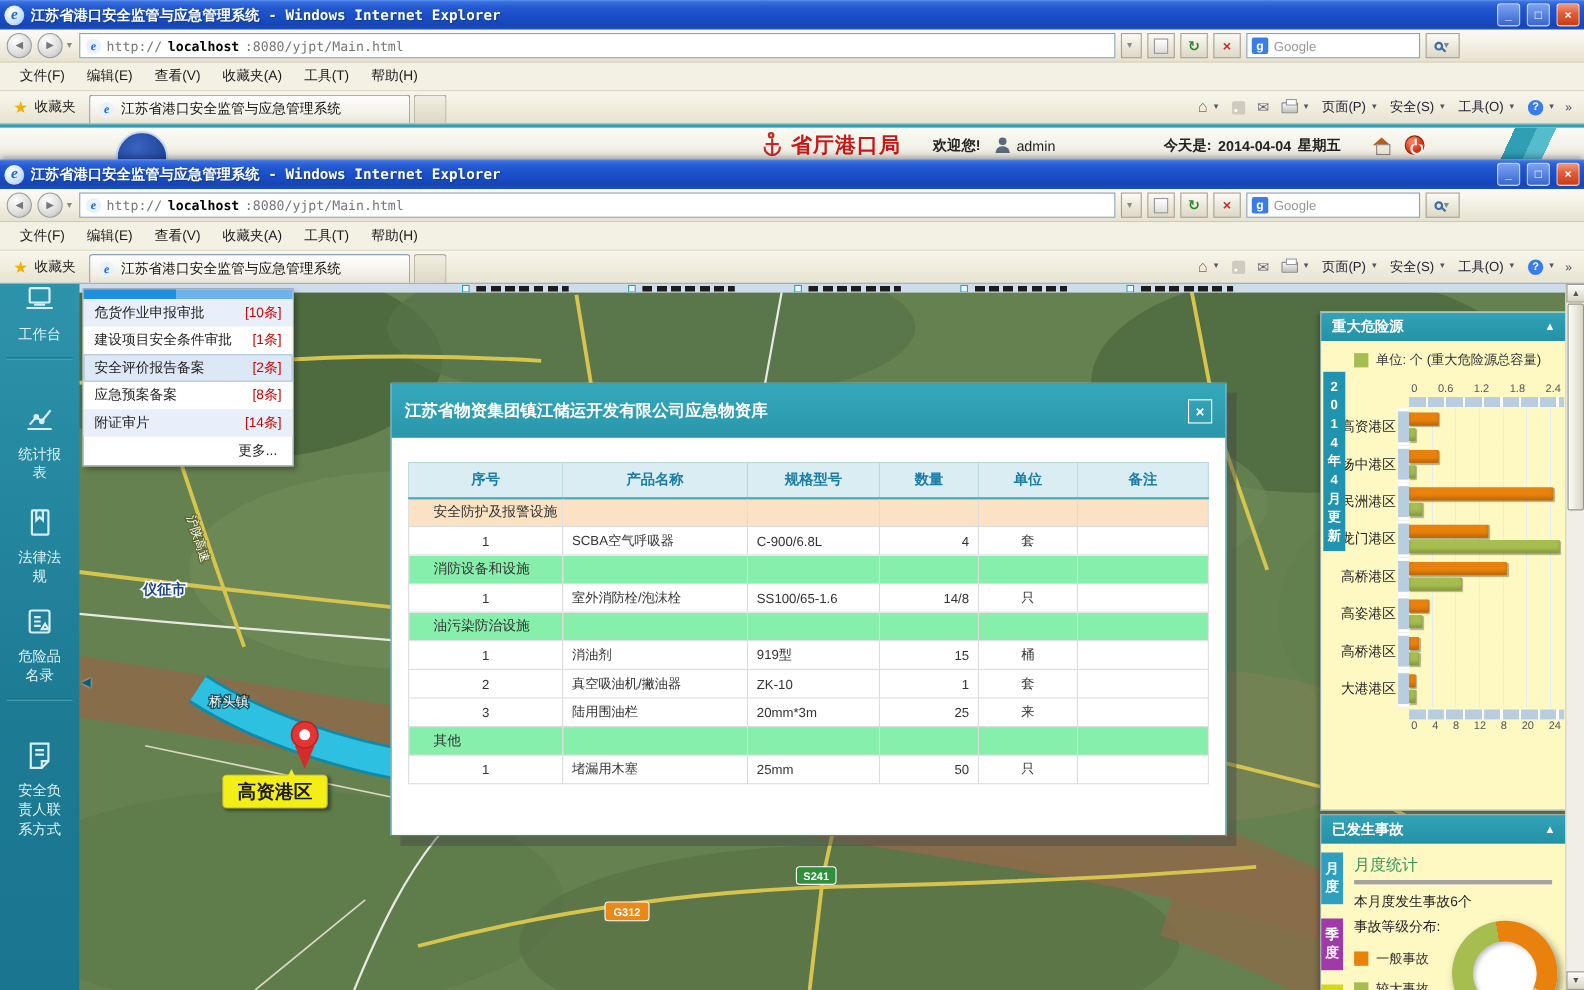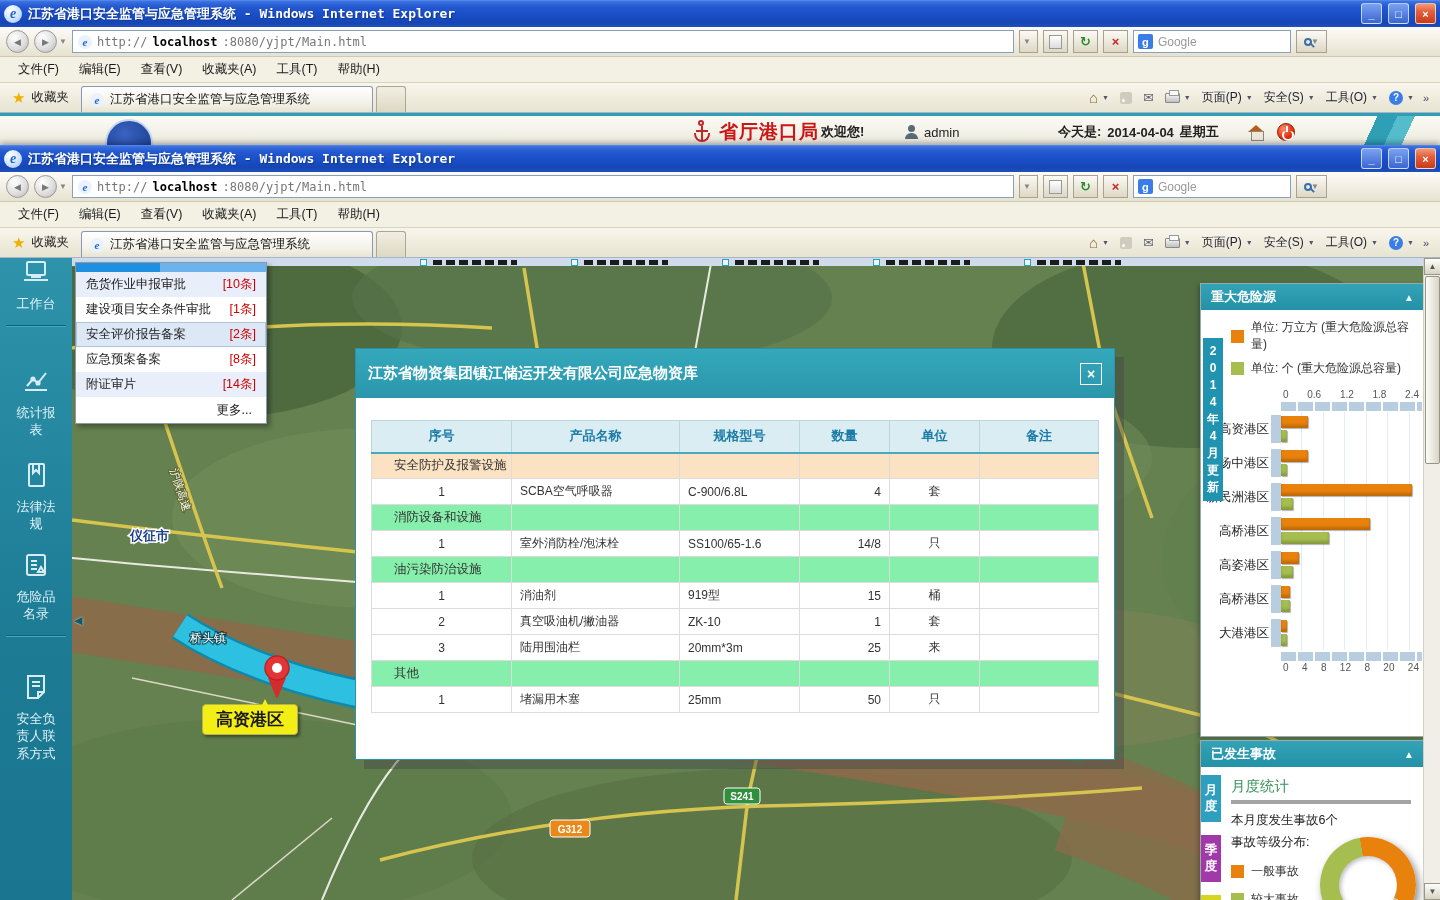--- a/index.html
+++ b/index.html
@@ -158,21 +158,21 @@
   table.mat { width:100%; border-collapse:collapse; table-layout:fixed; }
   .mat th { height:32px; background:#d9edf3; color:#1b7ca6; font-size:13px; border:1px solid #bcd6de;
     border-bottom:2px solid #49a8bc; font-weight:bold; }
   .mat td { height:26px; font-size:12px; color:#333; border:1px solid #dcdcdc; padding:1px 8px; background:#fff;
     overflow:hidden; white-space:nowrap; }
   .mat tr.cat td { background:#86efac; }
   .mat tr.cat.hl td { background:#fbe2c2; }
   .mat tr.cat td:first-child { text-align:left; padding-left:22px; font-size:12.5px; }
   .mat td.c0 { text-align:center; } .mat td.c3 { text-align:right; } .mat td.c4 { text-align:center; }
 
-  .panel { position:absolute; left:1128px; width:225px; background:#ffffff; border:1px solid #9aa8b0; z-index:4;
+  .panel { position:absolute; left:1128px; width:225px; background:#fef9c3; border:1px solid #9aa8b0; z-index:4;
     box-shadow:-2px 2px 4px rgba(0,0,0,.25); overflow:hidden; }
   #hazard-panel { top:25px; height:454px; }
   #accident-panel { top:482px; height:240px; }
   .panel-head { height:26px; background:linear-gradient(#33a3b7,#2391a6); color:#fff; display:flex; align-items:center;
     justify-content:space-between; padding:0 10px; font-size:13px; font-weight:bold; }
   .panel-head .tri { font-size:10px; }
   .hz-body { position:relative; padding-top:9px; }
   .hz-legend { margin-left:30px; display:flex; flex-direction:column; gap:7px; }
   .leg-item { display:flex; align-items:center; gap:7px; font-size:12px; color:#333; }
   .swatch { width:13px; height:13px; flex:none; }
@@ -315,21 +315,21 @@
     <span class="logo-circle"></span>
     <span class="org">
       <span class="anchor">
           <i class="a-ring"></i>
           <i class="a-stem"></i>
           <i class="a-cross"></i>
           <i class="a-bowl"></i>
         </span>
       <span class="org-name">省厅港口局</span>
     </span>
-    <span class="hd-group" style="left:821px">欢迎您!</span>
+    <span class="hd-group" style="left:848px">欢迎您!</span>
     <span class="hd-group" style="left:905px">
       <span class="person"></span>
       <span style="font-weight:normal">admin</span>
     </span>
     <span class="hd-group" style="left:1058px">
       <span>今天是:</span>
       <span>2014-04-04</span>
       <span>星期五</span>
     </span>
     <span class="hd-group" style="left:1248px; gap:12px">
@@ -704,24 +704,20 @@
 
       <div class="panel" id="hazard-panel">
         <div class="panel-head">
           <span>重大危险源</span>
           <span class="tri">▲</span>
         </div>
         <div class="hz-body">
           <div class="hz-year">2<br>0<br>1<br>4<br>年<br>4<br>月<br>更<br>新</div>
           <div class="hz-legend">
               <div class="leg-item">
-                <span class="swatch" style="background: rgb(232, 130, 12);"></span>
-                <span>单位: 万立方 (重大危险源总容量)</span>
-              </div>
-              <div class="leg-item">
                 <span class="swatch" style="background: rgb(166, 189, 79);"></span>
                 <span>单位: 个 (重大危险源总容量)</span>
               </div>
             </div>
           <div class="hz-axis top">
               <span>0</span>
               <span>0.6</span>
               <span>1.2</span>
               <span>1.8</span>
               <span>2.4</span>
@@ -743,20 +739,28 @@
                   <div class="hc-bar" style="background: rgb(232, 130, 12); width: 18.75%;"></div>
                   <div class="hc-bar" style="background: rgb(166, 189, 79); width: 4.16667%;"></div>
                 </div>
               </div>
               <div class="hc-row">
                 <span class="hc-label">新民洲港区</span>
                 <span class="hc-band"></span>
                 <div class="hc-bars">
                   <div class="hc-bar" style="background: rgb(232, 130, 12); width: 91.6667%;"></div>
                   <div class="hc-bar" style="background: rgb(166, 189, 79); width: 8.33333%;"></div>
+                </div>
+              </div>
+              <div class="hc-row">
+                <span class="hc-label">龙门港区</span>
+                <span class="hc-band"></span>
+                <div class="hc-bars">
+                  <div class="hc-bar" style="background: rgb(232, 130, 12); width: 50%;"></div>
+                  <div class="hc-bar" style="background: rgb(166, 189, 79); width: 95.8333%;"></div>
                 </div>
               </div>
               <div class="hc-row">
                 <span class="hc-label">高桥港区</span>
                 <span class="hc-band"></span>
                 <div class="hc-bars">
                   <div class="hc-bar" style="background: rgb(232, 130, 12); width: 62.5%;"></div>
                   <div class="hc-bar" style="background: rgb(166, 189, 79); width: 33.3333%;"></div>
                 </div>
               </div>

